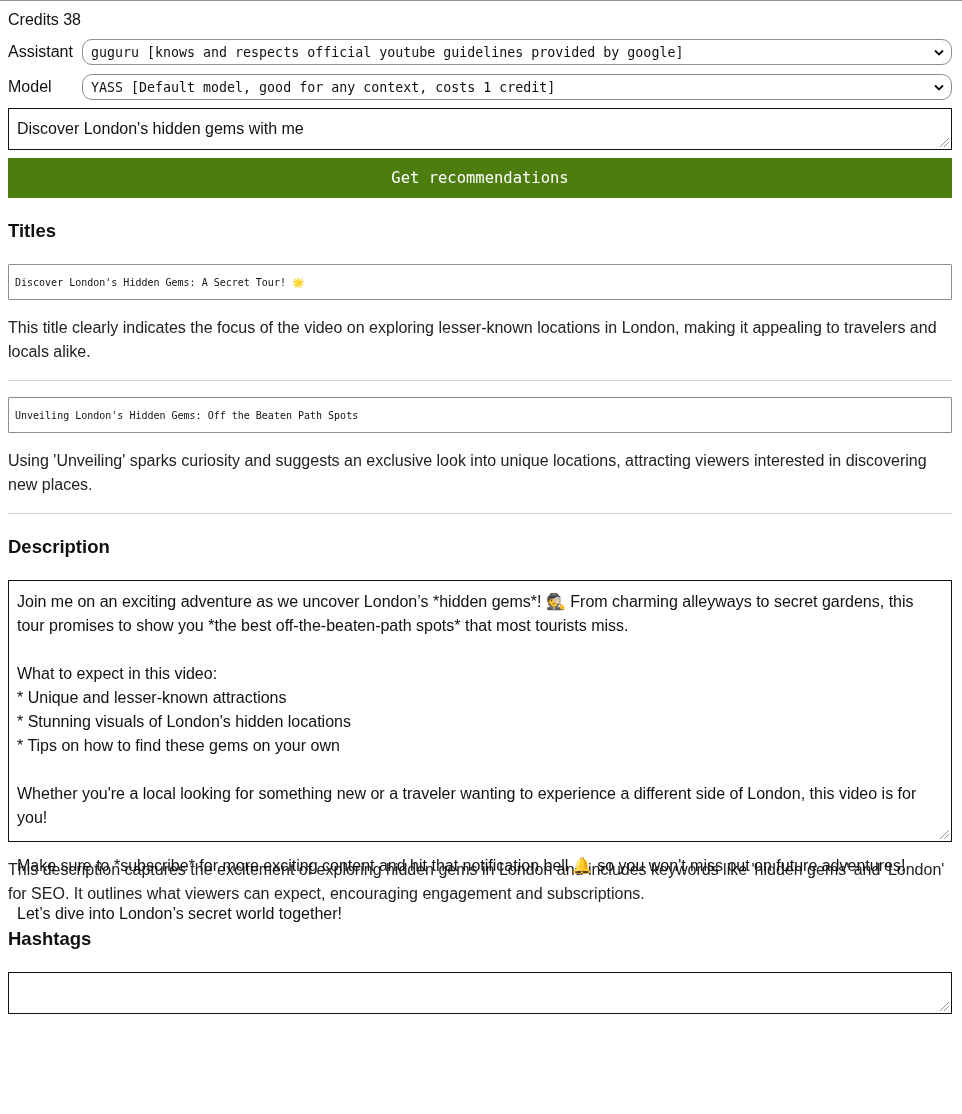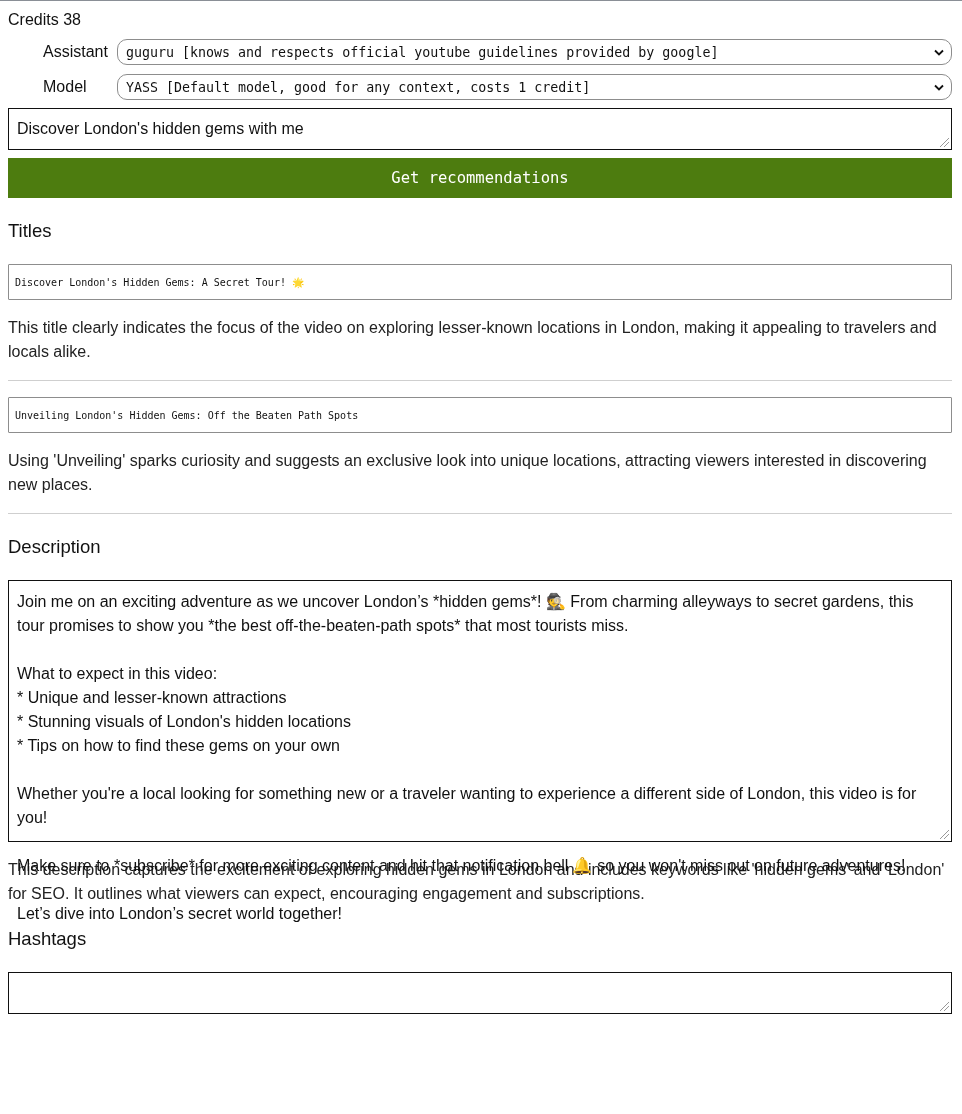--- a/index.html
+++ b/index.html
@@ -3,21 +3,21 @@
 <meta charset="utf-8">
 <style>
   html, body { margin: 0; padding: 0; background: #ffffff; }
   body {
     width: 962px; height: 1114px; overflow: hidden;
     font-family: "Liberation Sans", sans-serif; font-size: 16px; color: #111;
     border-top: 1px solid #8a8f96; box-sizing: border-box;
   }
   .wrap { padding: 0 10px 0 8px; }
   .credits { margin-top: 9px; height: 20px; line-height: 20px; font-size: 16px; }
-  .row { display: flex; align-items: center; margin-top: 9px; margin-left: 35px; }
+  .row { display: flex; align-items: center; margin-top: 9px; }
   .row + .row { margin-top: 9px; }
   .row .lbl { width: 74px; font-size: 16px; }
   .select {
     flex: 1; height: 26px; box-sizing: border-box;
     border: 1px solid #8d8d8d; border-radius: 10px; background: #fff;
     display: flex; align-items: center; padding: 0 6px 0 8px;
     font-family: "DejaVu Sans Mono", "Liberation Mono", monospace; font-size: 13.3px; color: #111;
     cursor: pointer;
   }
   .select .val { flex: 1; white-space: nowrap; overflow: hidden; }
@@ -29,21 +29,21 @@
   }
   .grip {
     position: absolute; right: 2px; bottom: 2px; width: 9px; height: 9px;
     background: linear-gradient(135deg, transparent 0 45%, #999 45% 52%, transparent 52% 68%, #999 68% 75%, transparent 75%);
   }
   .btn {
     margin-top: 8px; height: 40px; background: #4d7c0f; color: #fff;
     display: flex; align-items: center; justify-content: center;
     font-family: "DejaVu Sans Mono", "Liberation Mono", monospace; font-size: 15.5px; cursor: pointer;
   }
-  h2 { font-size: 18.5px; font-weight: normal; margin: 0; color: #111; }
+  h2 { font-size: 18.5px; font-weight: bold; margin: 0; color: #111; }
   .h-titles { margin-top: 22px; height: 22px; line-height: 22px; }
   .title-input {
     height: 36px; box-sizing: border-box; border: 1px solid #8d8d8d; border-radius: 1px;
     display: flex; align-items: center; padding: 0 6px;
     font-family: "DejaVu Sans Mono", "Liberation Mono", monospace; font-size: 10px; color: #111;
   }
   .t1 { margin-top: 22px; }
   .expl { font-size: 16px; line-height: 24px; color: #222; margin-top: 16px; }
   hr.sep { border: none; border-top: 1px solid #cfcfcf; margin: 16px 0 16px 0; height: 0; }
   .h-desc { margin-top: 22px; height: 22px; line-height: 22px; }

